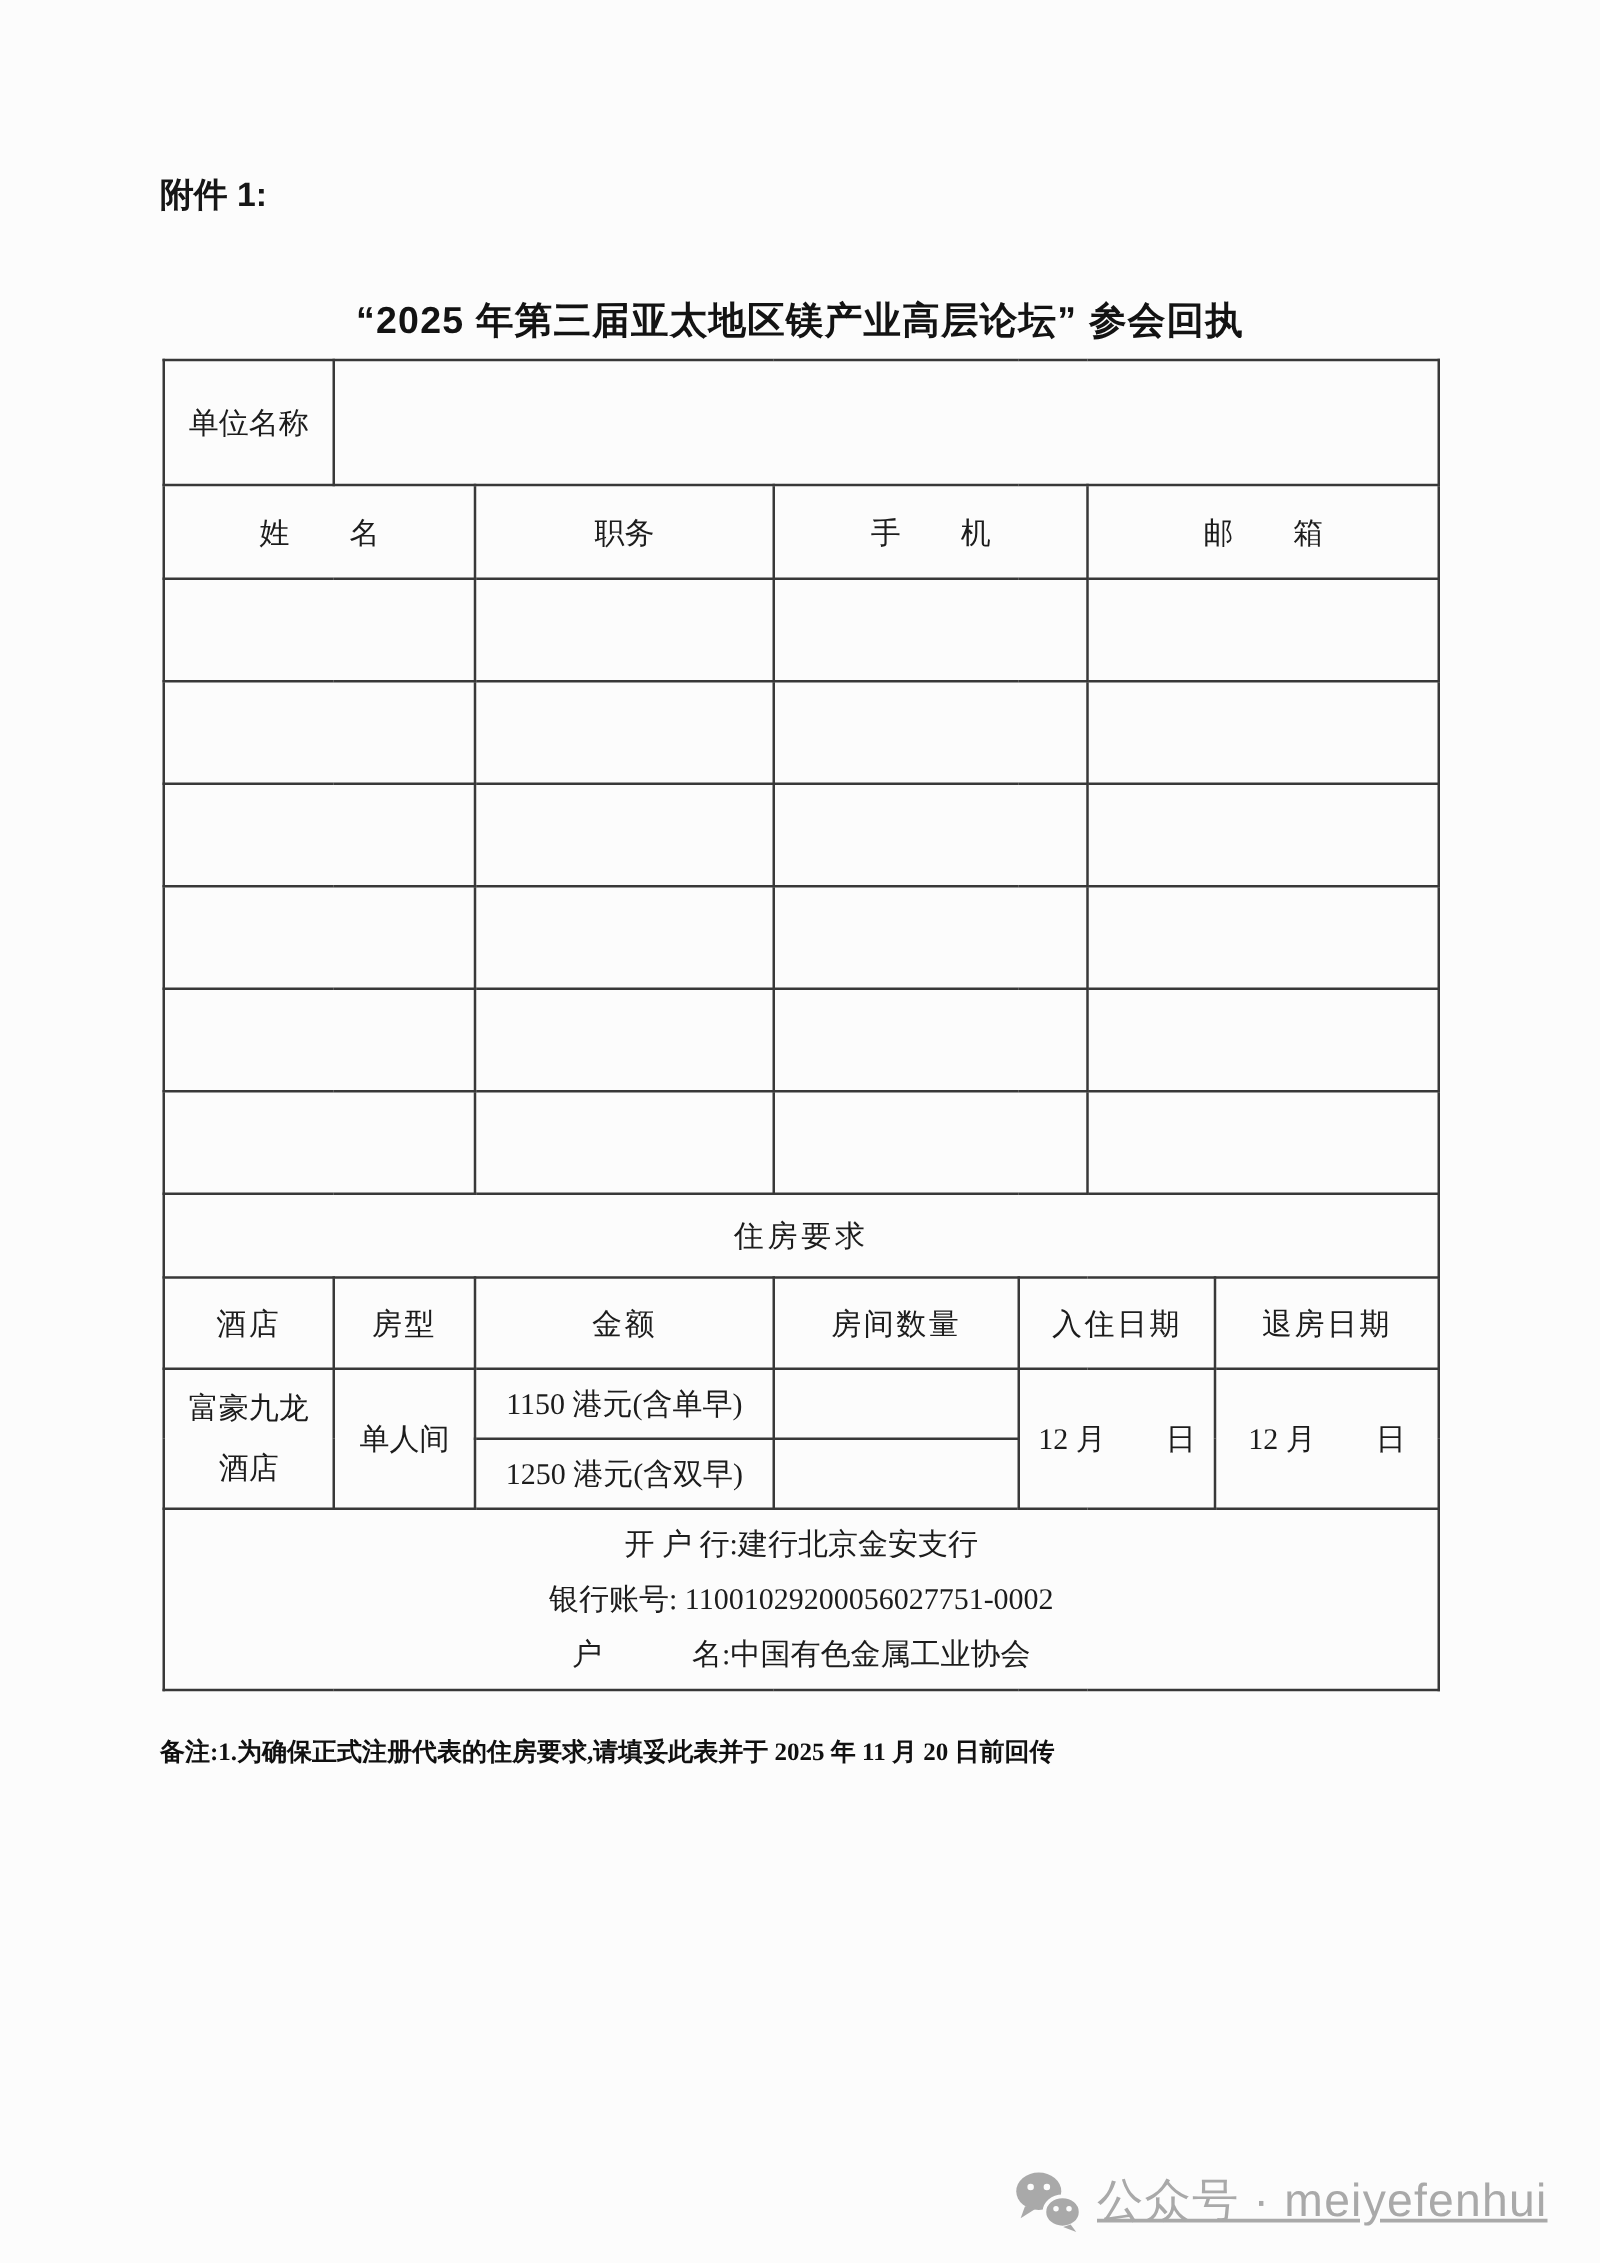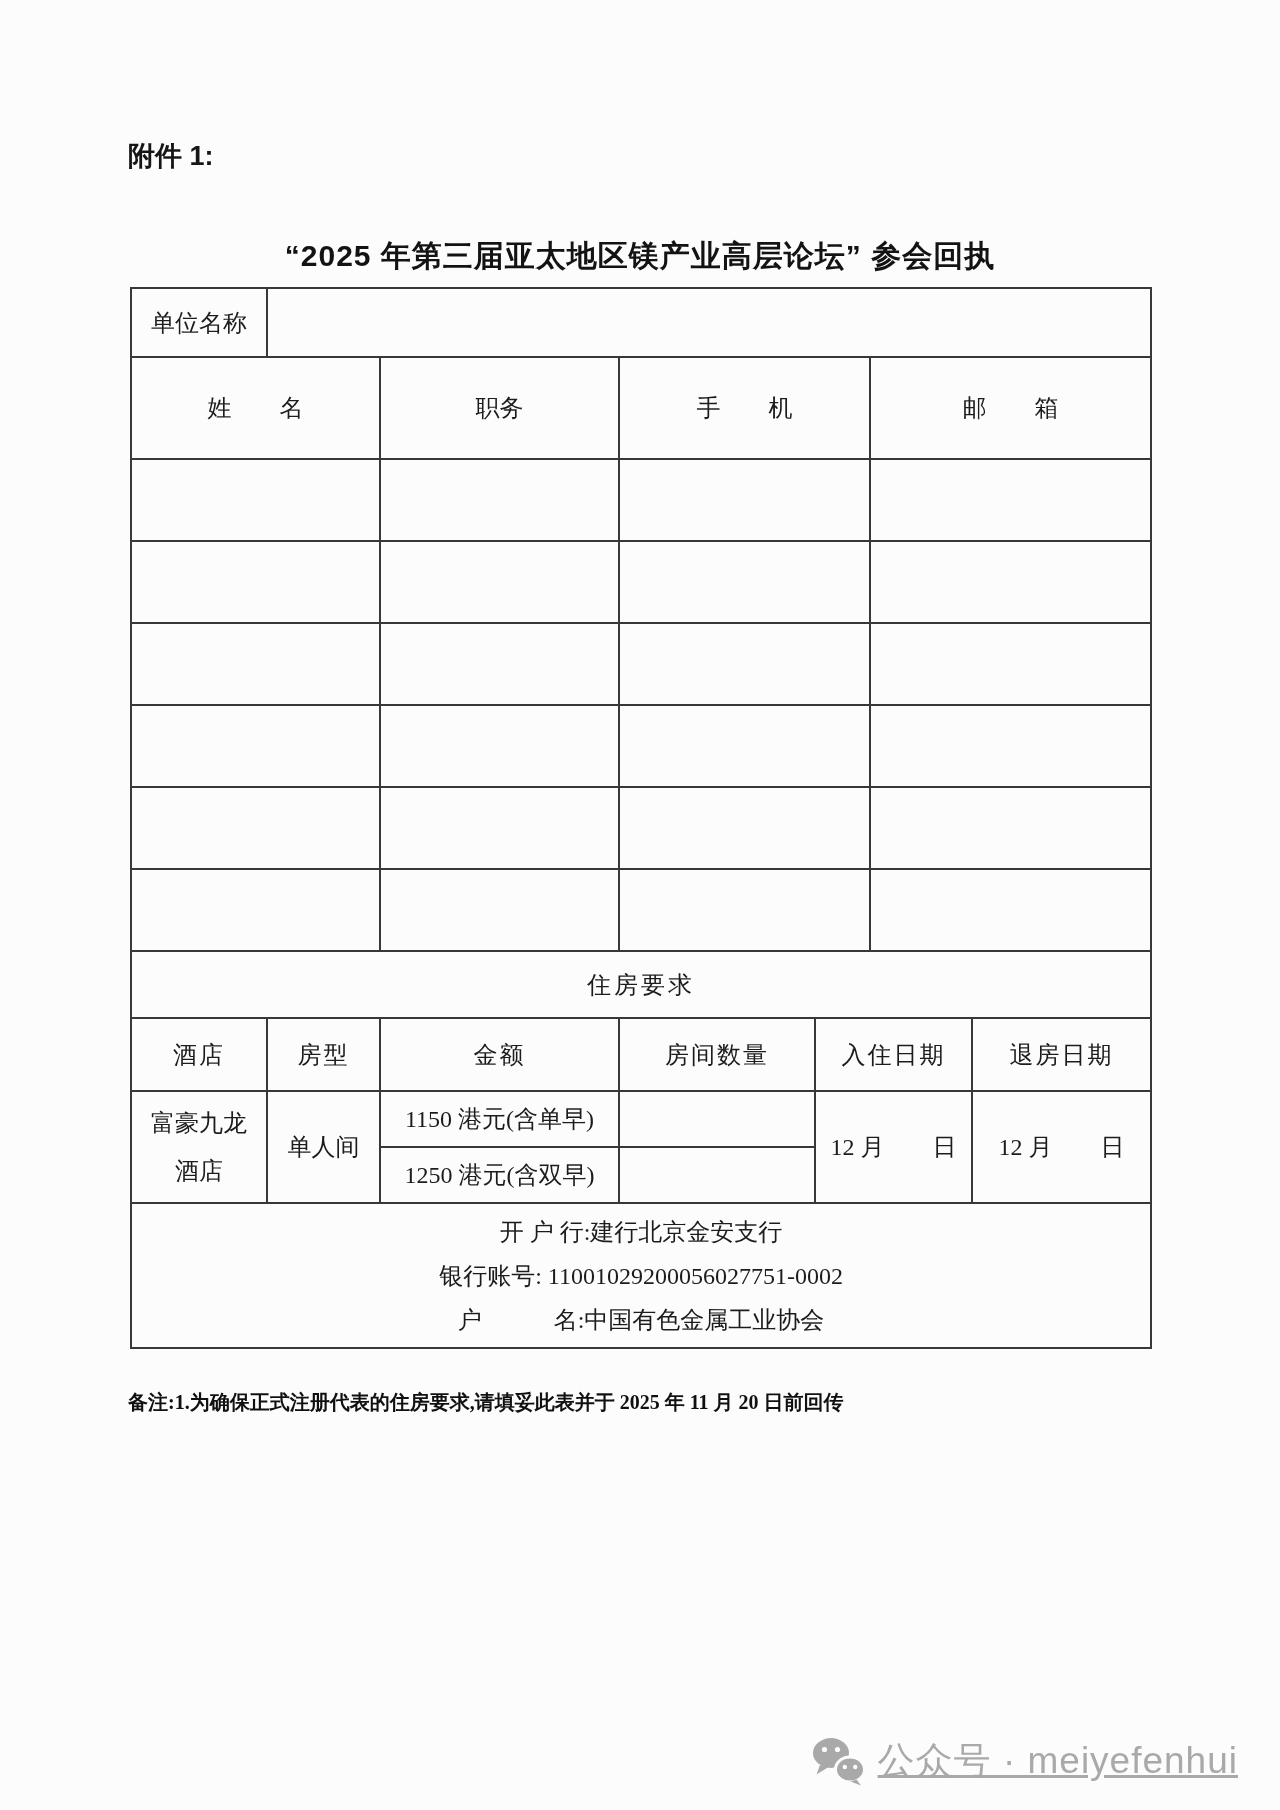--- a/index.html
+++ b/index.html
@@ -22,22 +22,22 @@
   }
   table.form {
     position:absolute; left:130px; top:287px; width:1020px;
     border-collapse:collapse; table-layout:fixed;
   }
   table.form td {
     border:2px solid #383838;
     font-size:24px; text-align:center; vertical-align:middle;
     padding:0; overflow:hidden; color:#1c1c1c;
   }
-  tr.r-unit   { height:69px; }
-  tr.r-head   { height:102px; }
+  tr.r-unit   { height:100px; }
+  tr.r-head   { height:75px; }
   tr.r-empty  { height:82px; }
   tr.r-housing{ height:67px; }
   tr.r-hhead  { height:73px; }
   tr.r-hotel  { height:56px; }
   tr.r-bank   { height:145px; }
   td.housing-title { letter-spacing:3px; }
   td.hhead { letter-spacing:2px; }
   td.price-cell { text-align:left; padding-left:26px;margin-top:36px; }
   td.hotel-name-cell div { line-height:48px; }
   td.bank-cell { text-align:left; vertical-align:top; padding:14px 8px 8px 26px; }

